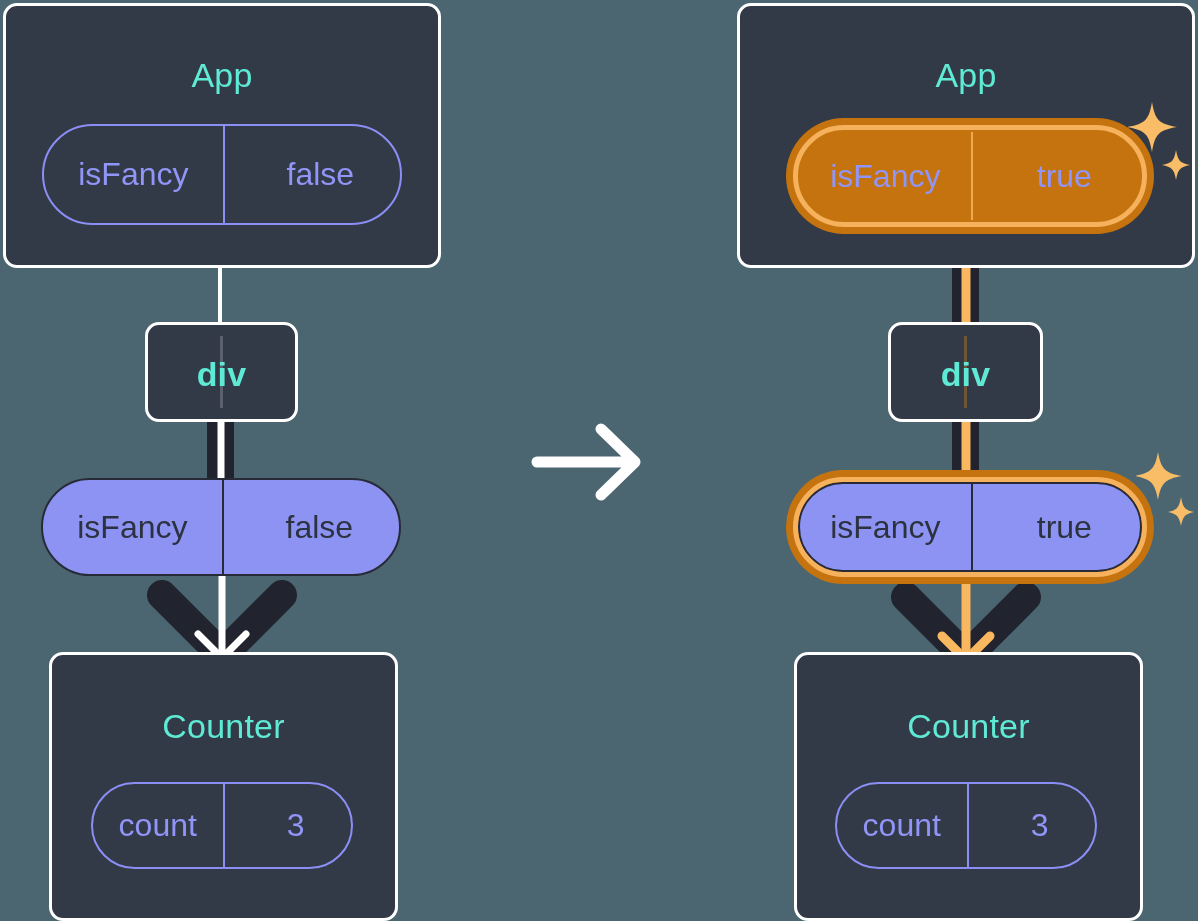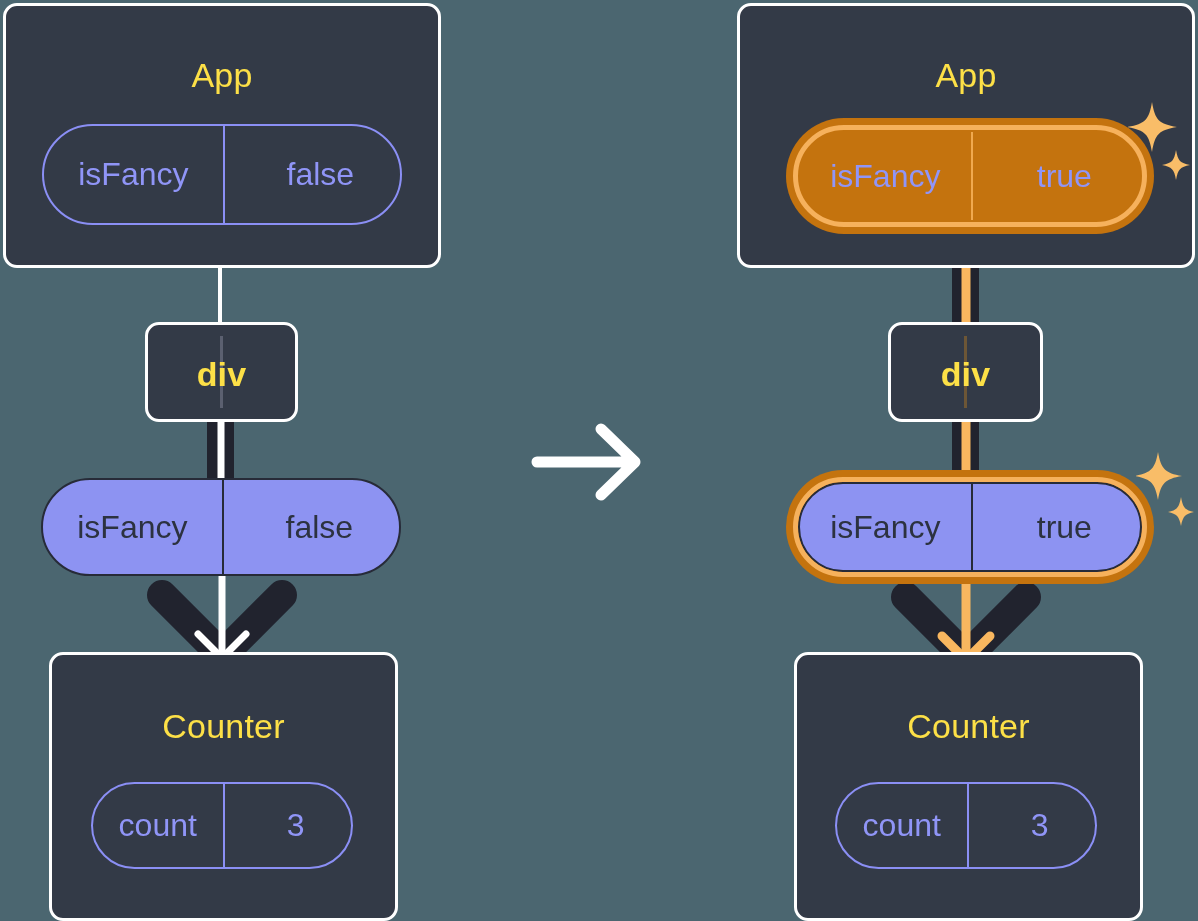--- a/index.html
+++ b/index.html
@@ -18,21 +18,21 @@
     background:#333a47;
     border:3px solid #ffffff;
     border-radius:14px;
     box-sizing:border-box;
     z-index:5;
   }
   .node-title{
     position:absolute;
     left:0;right:0;
     text-align:center;
-    color:#fde047;
+    color:#5eead4;
     font-size:34px;
     font-weight:400;
     letter-spacing:.2px;
   }
 
   
   .pill{
     position:absolute;
     box-sizing:border-box;
     display:flex;

